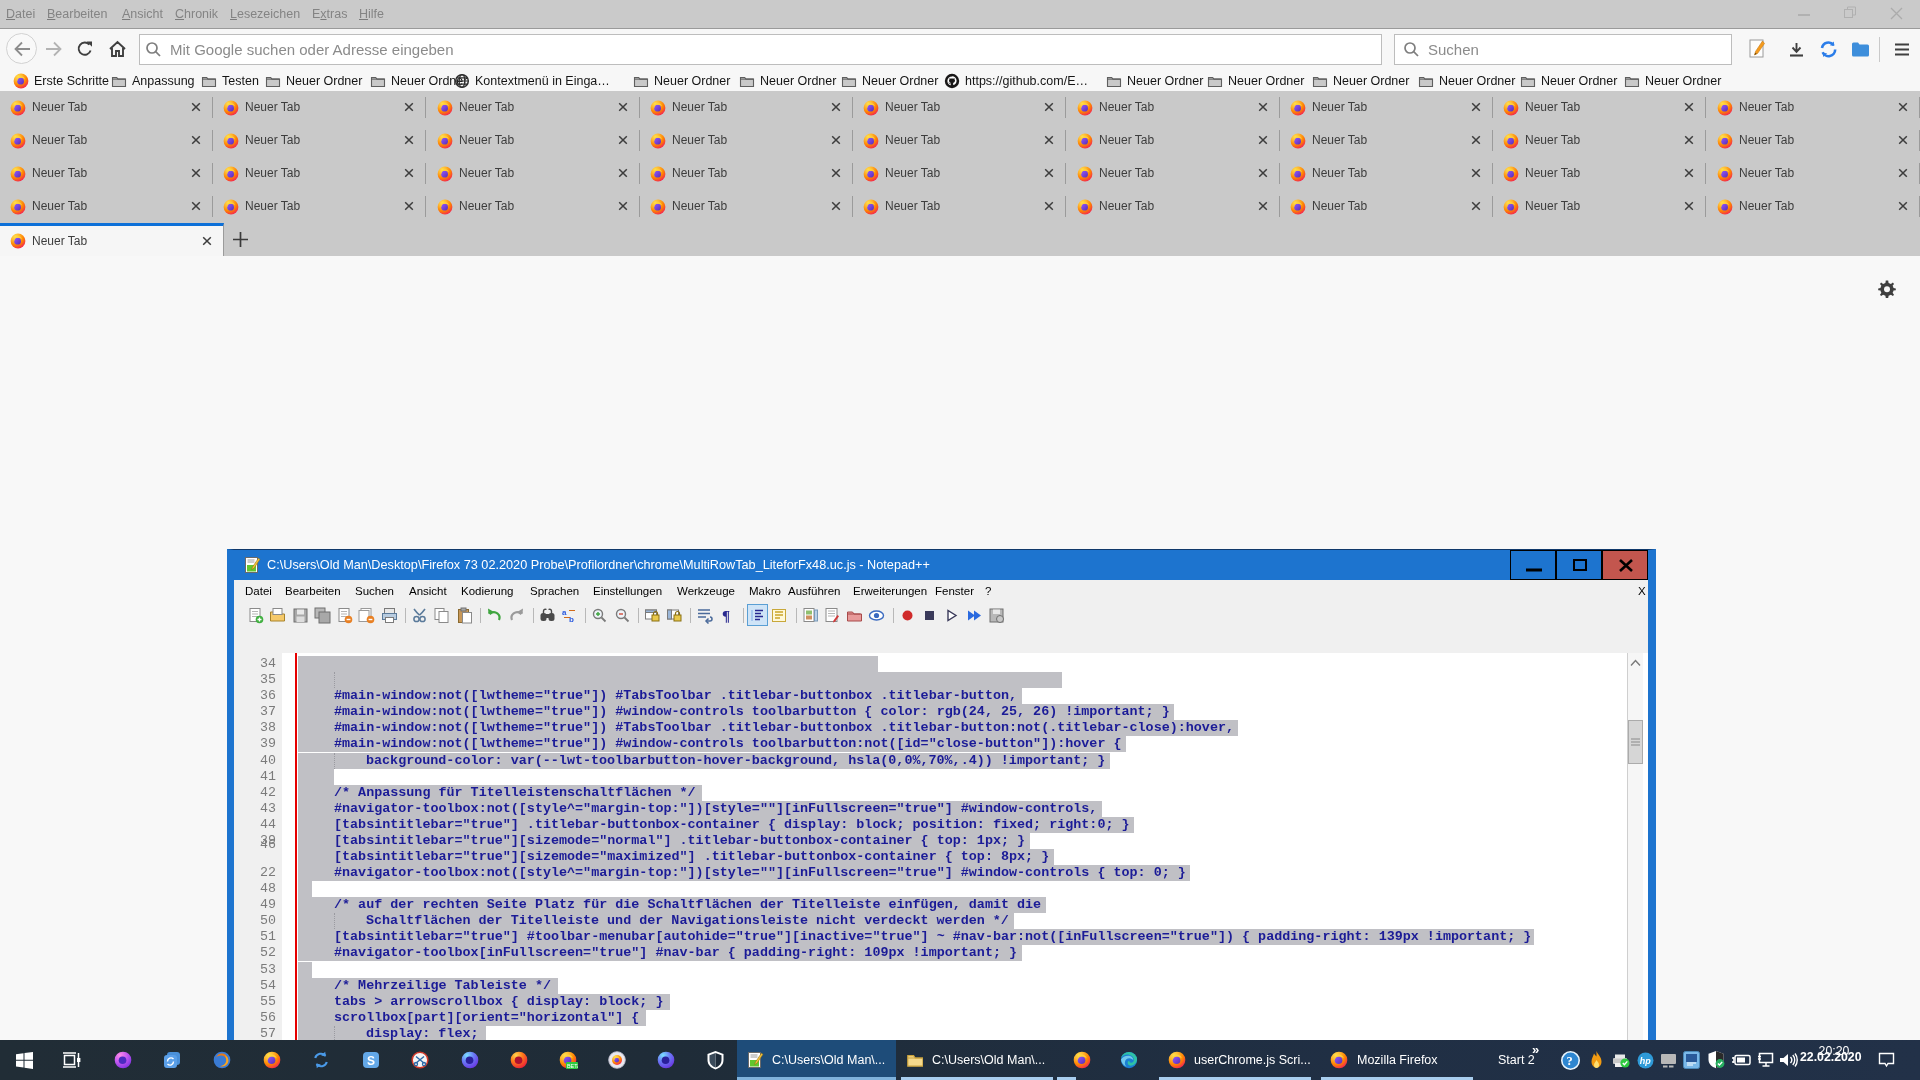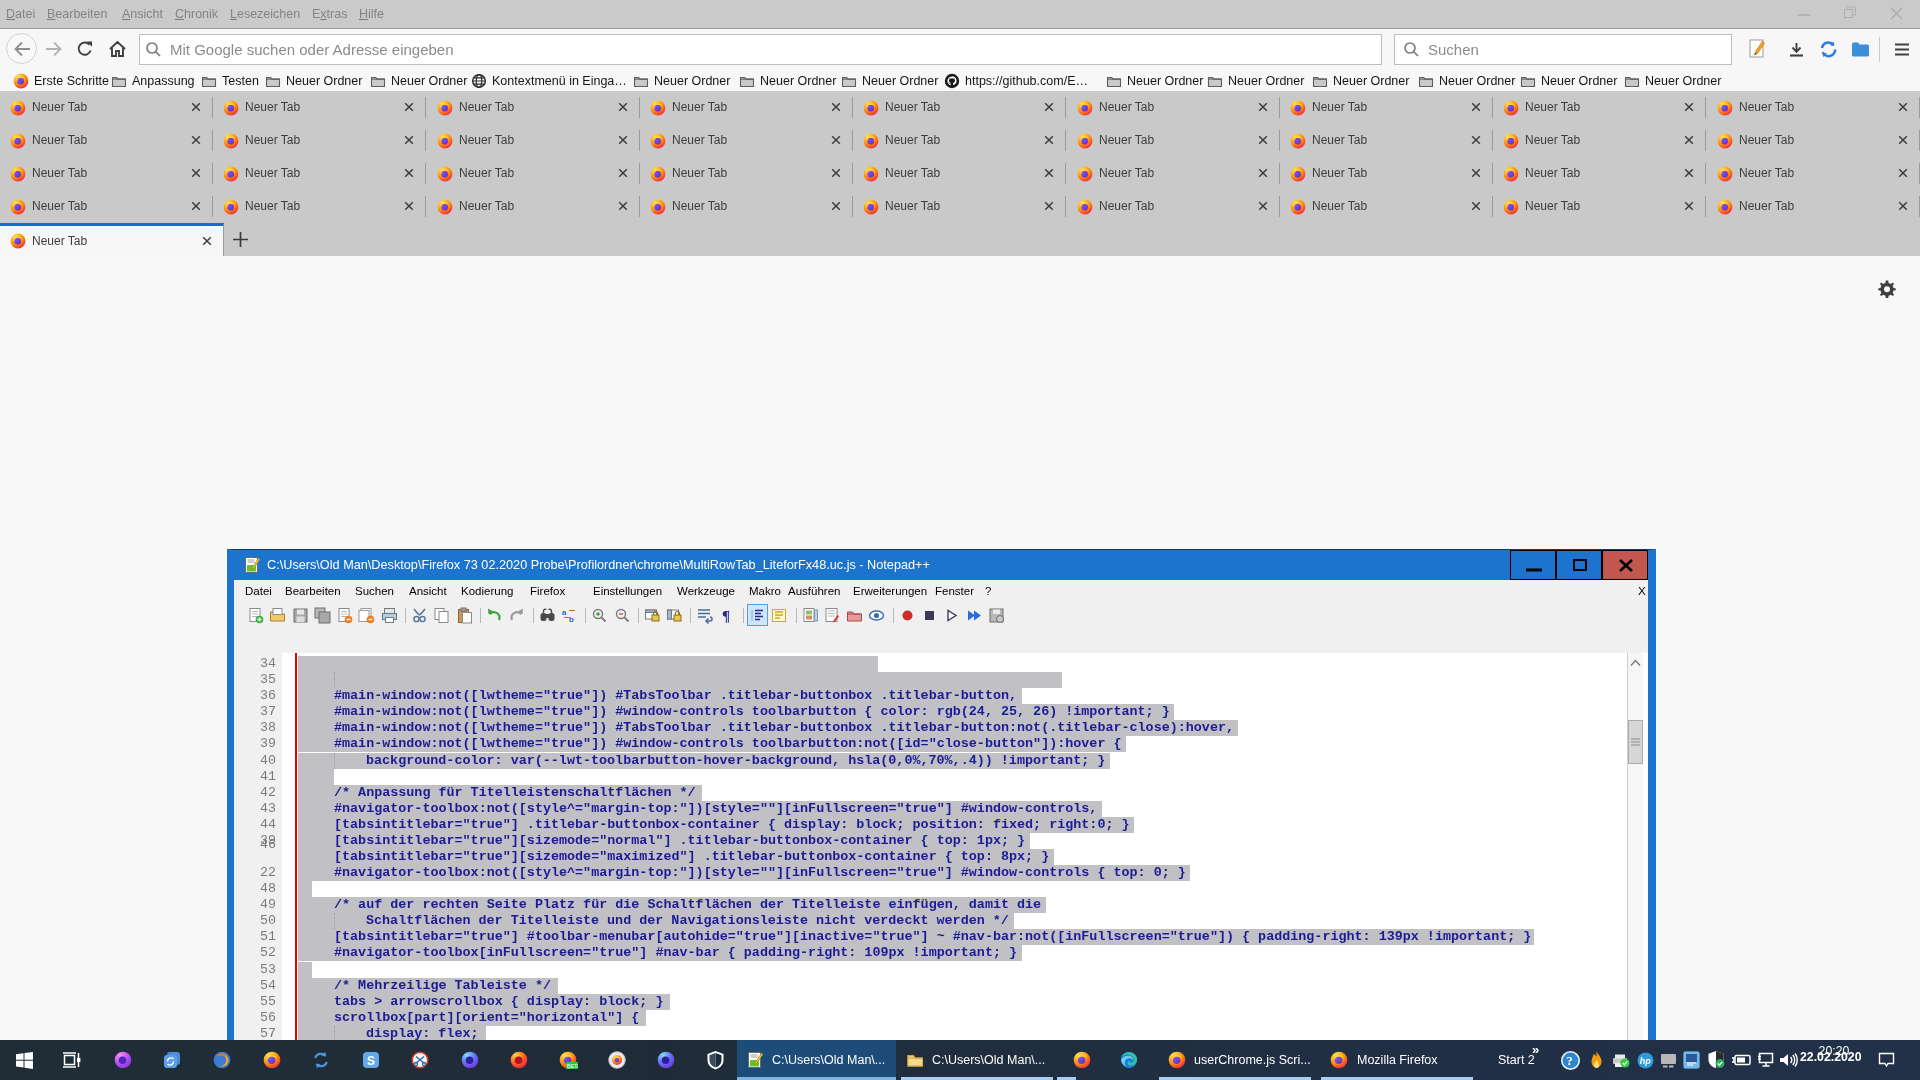--- a/index.html
+++ b/index.html
@@ -230,21 +230,21 @@
         <use href="#foldg"></use>
       </svg>
       <span>Neuer Ordner</span>
     </div>
 <div class="bm" style="left:370px">
       <svg width="16" height="16">
         <use href="#foldg"></use>
       </svg>
       <span>Neuer Ordner</span>
     </div>
-<div class="bm" style="left:471px">
+<div class="bm" style="left:454px">
       <svg width="16" height="16">
         <use href="#globe"></use>
       </svg>
       <span>Kontextmenü in Einga…</span>
     </div>
 <div class="bm" style="left:633px">
       <svg width="16" height="16">
         <use href="#foldg"></use>
       </svg>
       <span>Neuer Ordner</span>
@@ -698,21 +698,21 @@
 <div class="wbtn" style="left:1368px;width:46px;background:#c3564e;"><svg width="46" height="30">
           <path d="M17 9 L29 20 M29 9 L17 20" stroke="#000" stroke-width="2.6"></path>
         </svg></div>
 </div>
 <div class="abs" id="nppmenu">
 <span style="left:11px">Datei</span>
 <span style="left:51px">Bearbeiten</span>
 <span style="left:121px">Suchen</span>
 <span style="left:175px">Ansicht</span>
 <span style="left:227px">Kodierung</span>
-<span style="left:296px">Firefox</span>
+<span style="left:296px">Sprachen</span>
 <span style="left:359px">Einstellungen</span>
 <span style="left:443px">Werkzeuge</span>
 <span style="left:515px">Makro</span>
 <span style="left:554px">Ausführen</span>
 <span style="left:619px">Erweiterungen</span>
 <span style="left:701px">Fenster</span>
 <span style="left:751px">?</span>
 <span style="left:1404px">X</span>
 </div>
 <div class="abs" id="npptools">

